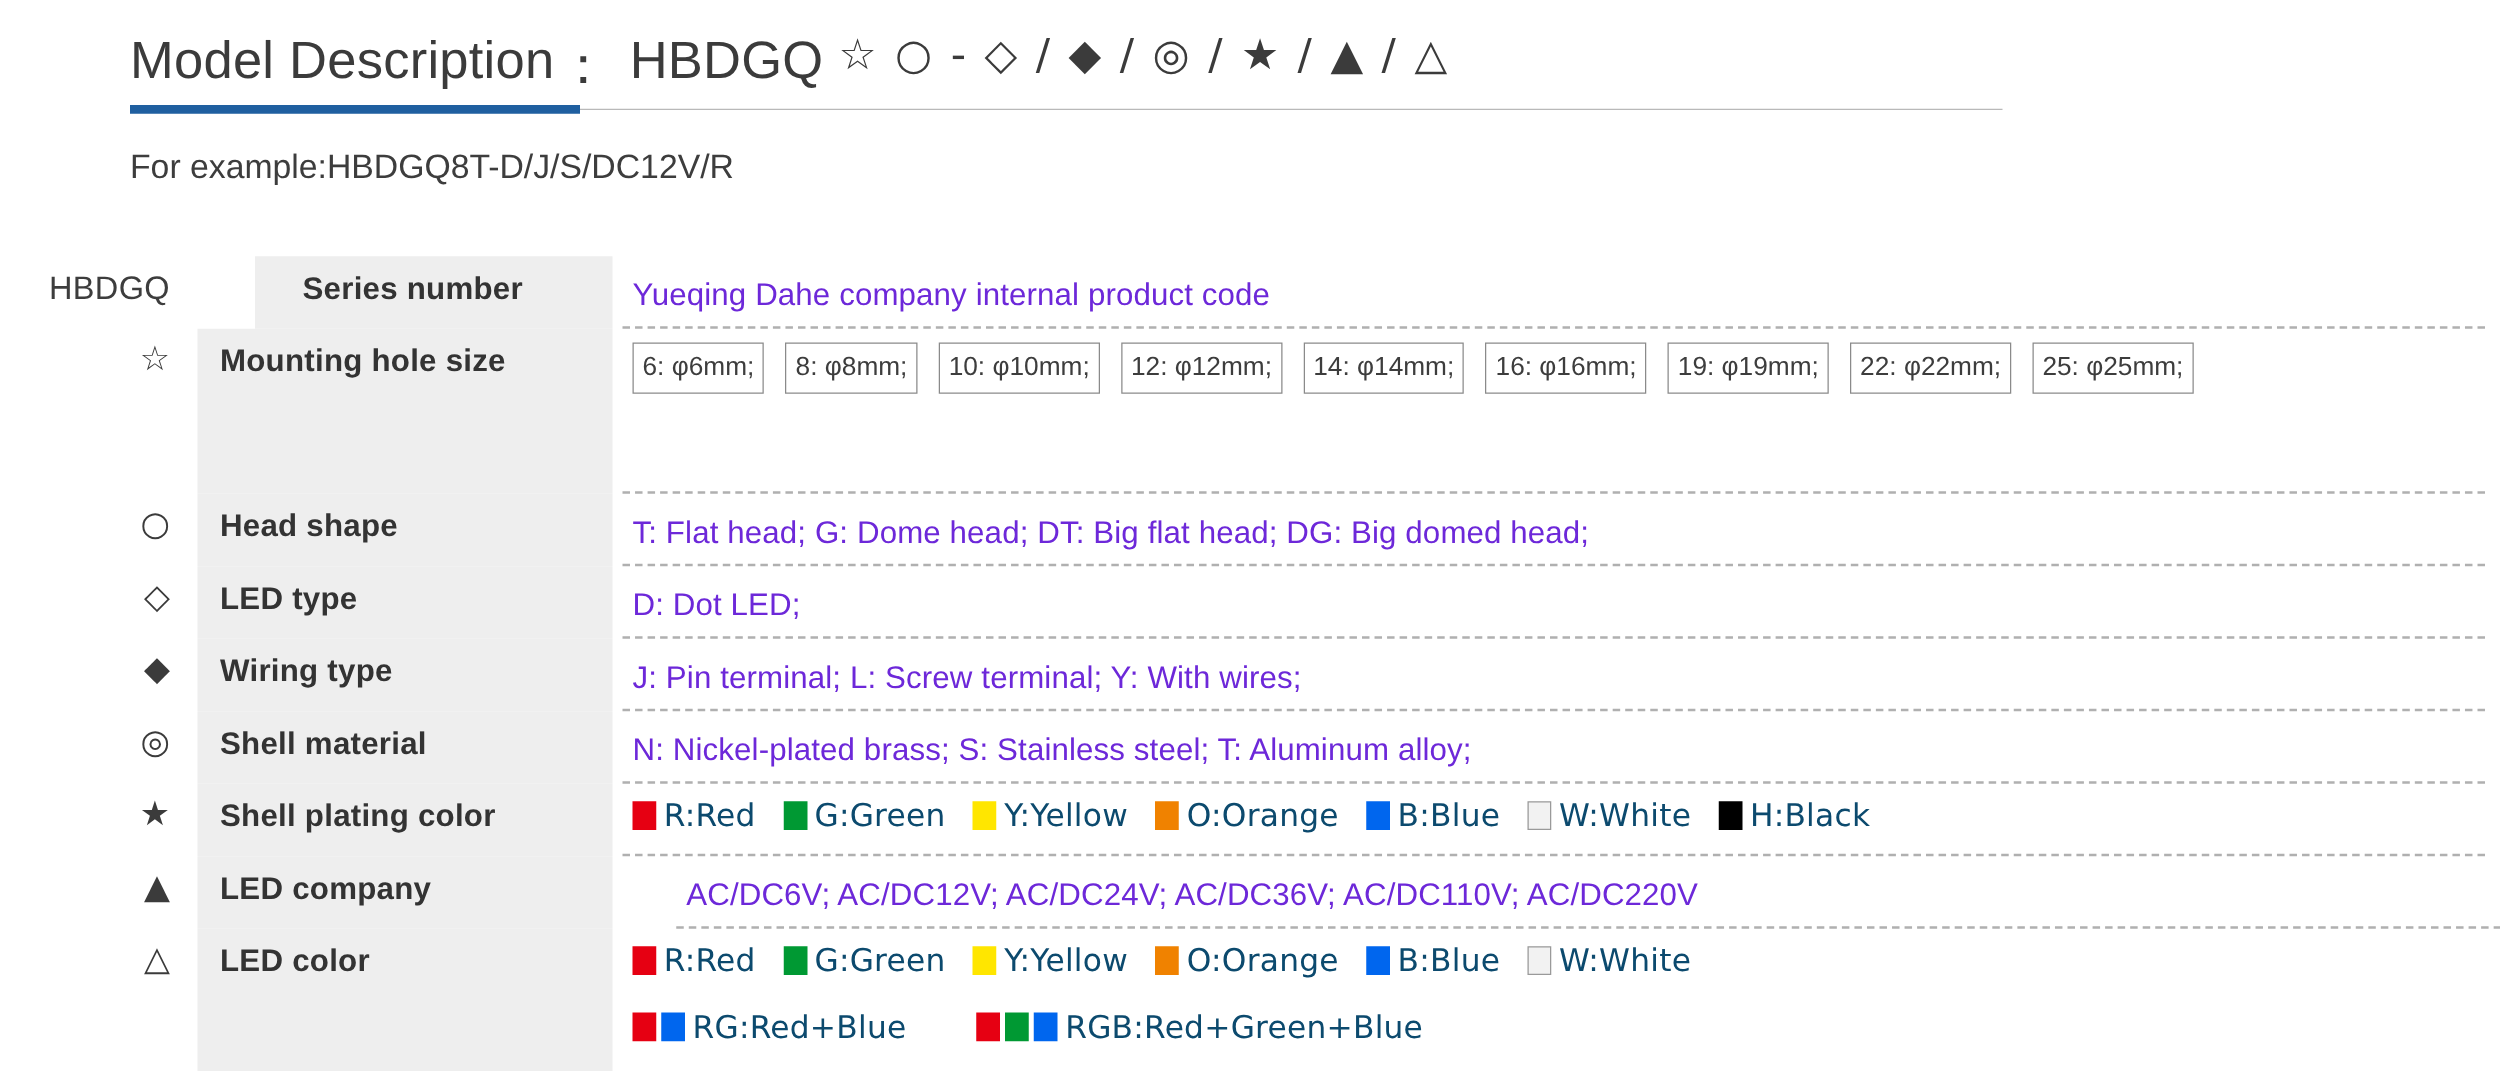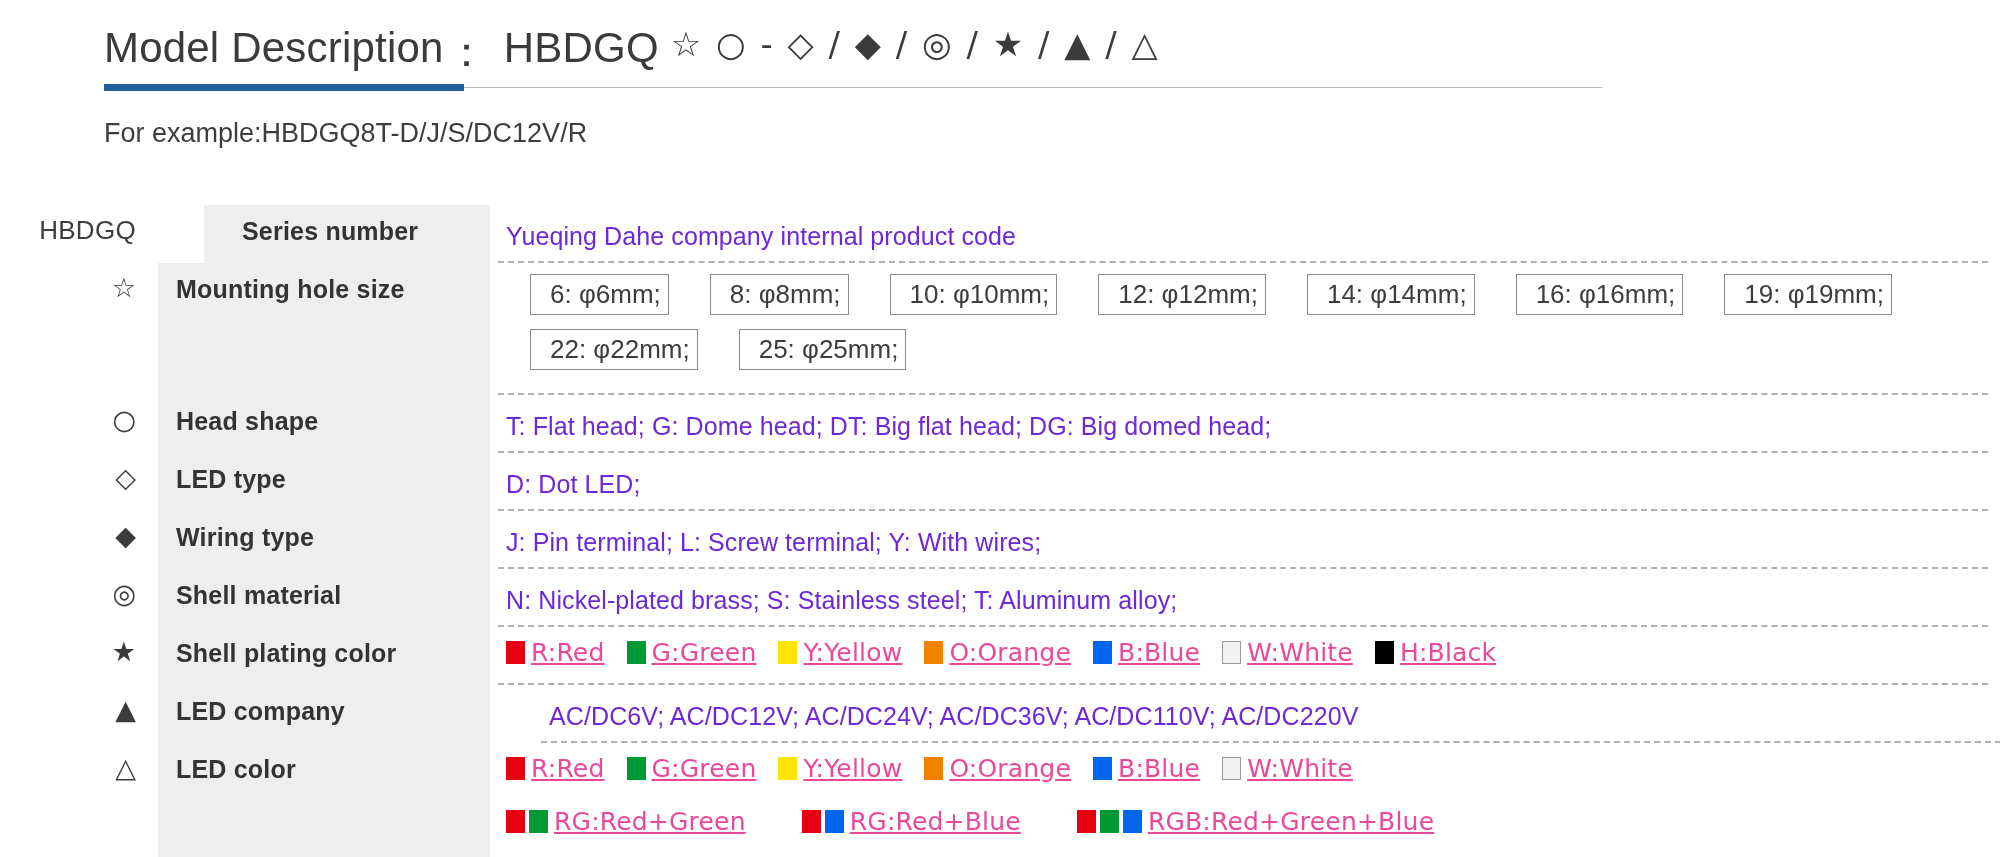--- a/index.html
+++ b/index.html
@@ -158,29 +158,28 @@
 
   
   .chip-row {
     display: flex;
     flex-wrap: wrap;
     gap: 0px;
     row-gap: 14px;
   }
   .chip {
     border: 1px solid #8a8a8a;
-    padding: 2px 7px 3px 19px;
-    font-size: 26px;
+    padding: 2px 7px 3px 7px;
+    font-size: 21px;
     line-height: 34px;
     color: #3d3d3d;
     margin-right: 17px;
     white-space: nowrap;
     background: #ffffff;
     box-sizing: border-box;
-    margin-left: 24px;
   }
 
   
   .swatch-row {
     display: flex;
     align-items: center;
     flex-wrap: nowrap;
     font-family: "DejaVu Sans", sans-serif;
   }
   .swatch-item {
@@ -193,24 +192,23 @@
   .sw {
     display: inline-block;
     width: 19px;
     height: 23px;
     margin-right: 6px;
     flex: 0 0 auto;
   }
   .sw + .sw { margin-left: -2px; }
   .sw-label {
     font-size: 25px;
-    color: #ec4899;
+    color: #0c4a6e;
     letter-spacing: 0.2px;
     font-family: "DejaVu Sans", sans-serif;
-    text-decoration: underline;
   }
   .sw-white { border: 1px solid #9a9a9a; box-sizing: border-box; }
 </style>
 </head>
 <body>
 
 <div class="header">
   <div class="title-line">
     <span class="title-main">Model Description</span>
     <span class="title-colon">：</span>
@@ -392,25 +390,20 @@
             </span>
             <span class="swatch-item">
               <span class="sw sw-white" style="background: rgb(242, 242, 242);"></span>
               <span class="sw-label">W:White</span>
             </span>
           </div>
           <div style="height: 24px;"></div>
           <div class="swatch-row">
             <span class="swatch-item wide">
               <span class="sw" style="background: rgb(230, 0, 18);"></span>
-              <span class="sw" style="background: rgb(0, 153, 51);"></span>
-              <span class="sw-label">RG:Red+Green</span>
-            </span>
-            <span class="swatch-item wide">
-              <span class="sw" style="background: rgb(230, 0, 18);"></span>
               <span class="sw" style="background: rgb(0, 102, 238);"></span>
               <span class="sw-label">RG:Red+Blue</span>
             </span>
             <span class="swatch-item wide">
               <span class="sw" style="background: rgb(230, 0, 18);"></span>
               <span class="sw" style="background: rgb(0, 153, 51);"></span>
               <span class="sw" style="background: rgb(0, 102, 238);"></span>
               <span class="sw-label">RGB:Red+Green+Blue</span>
             </span>
           </div>

